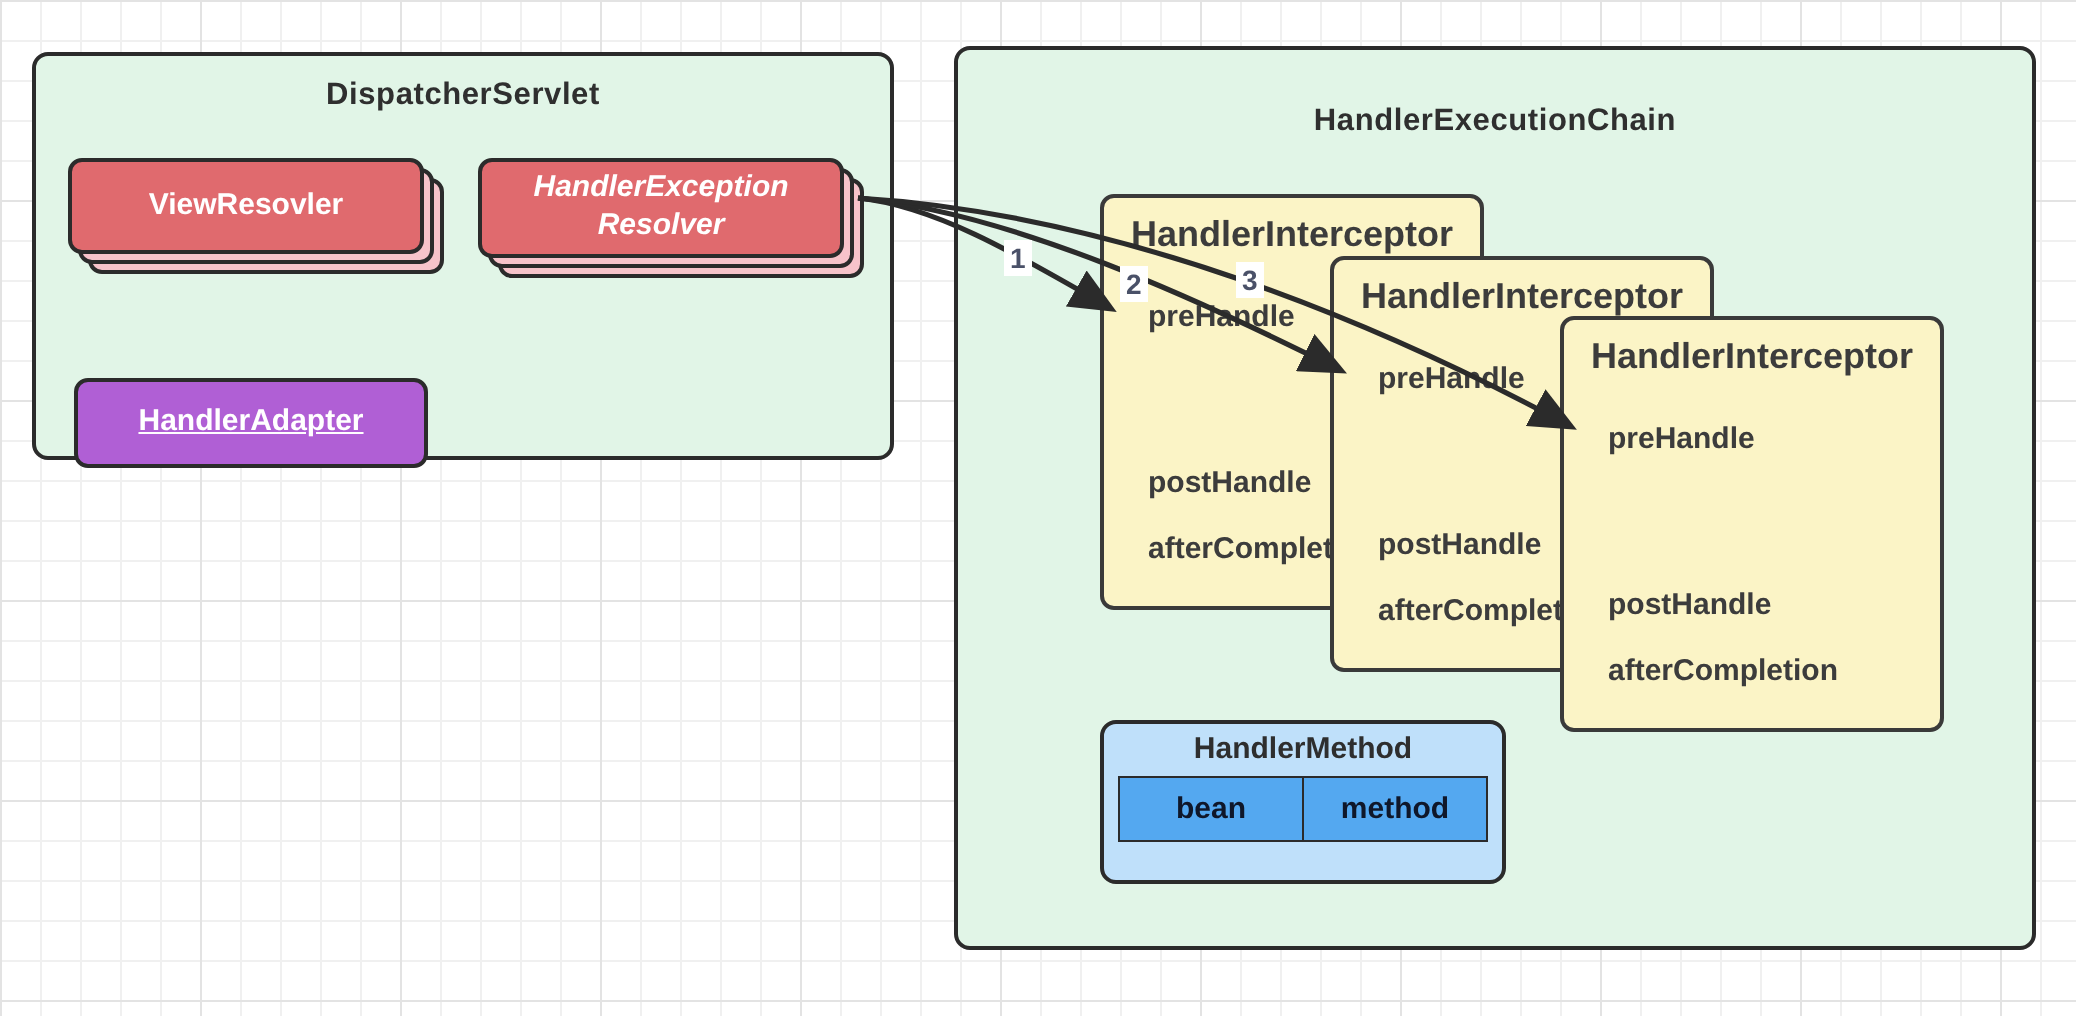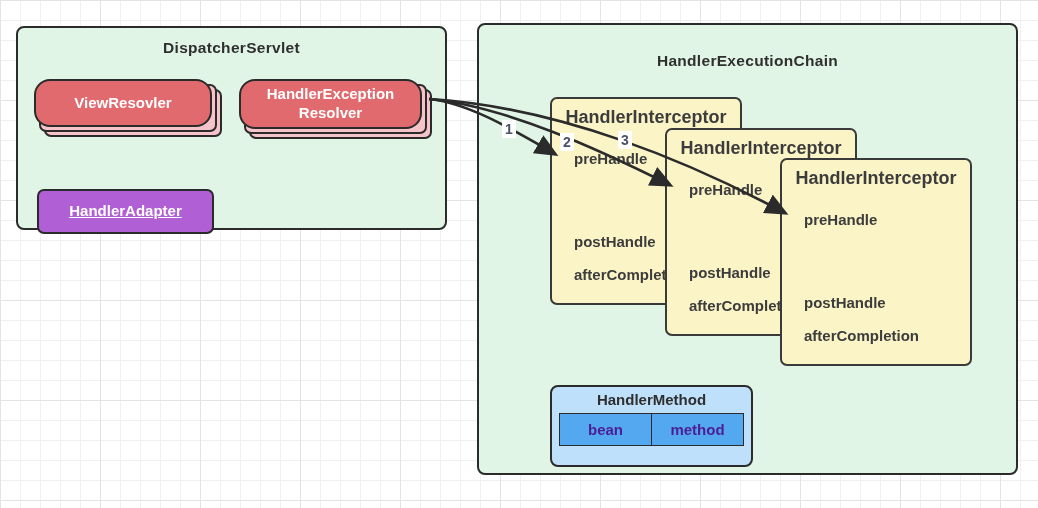--- a/index.html
+++ b/index.html
@@ -49,21 +49,21 @@
     text-align:center;
     font-weight:bold;
     font-size:15px;
     color:#ffffff;
     border:2px solid #2b2b2b;
     border-radius:7px;
     box-sizing:border-box;
     white-space:pre-line;
     line-height:1.25;
   }
-  .stack .box{left:0;top:0;width:100%;height:100%;border-radius:16px;}
+  .stack .box{left:0;top:0;width:100%;height:100%;}
   .box.red{background:#e06a6e;}
   .box.purple{background:#b05fd5;}
   .interceptor{
     position:absolute;
     width:192px;height:208px;
     background:#fbf4c6;
     border:2px solid #3a3a3a;
     border-radius:7px;
     box-sizing:border-box;
   }
@@ -77,21 +77,21 @@
     font-weight:bold;font-size:15px;color:#3c3c3c;
     white-space:nowrap;
   }
   .int-item.m0{top:51px;}
   .int-item.m1{top:110px;margin-top:24px;}
   .int-item.m2{top:167px;}
   .i1{left:550px;top:97px;z-index:2;}
   .i2{left:665px;top:128px;z-index:3;}
   .i3{left:780px;top:158px;z-index:4;}
   .handler-method{
-    position:absolute;left:550px;top:385px;
+    position:absolute;left:550px;top:360px;
     width:203px;height:82px;
     background:#bfe0fa;
     border:2px solid #2b2b2b;
     border-radius:8px;
     box-sizing:border-box;
     z-index:2;
   }
   .hm-title{
     height:26px;line-height:26px;
     text-align:center;
@@ -101,21 +101,21 @@
     display:flex;
     margin:0 7px;
     height:33px;
     border:1.5px solid #2b2b2b;
     box-sizing:border-box;
   }
   .hm-cell{
     flex:1;
     display:flex;align-items:center;justify-content:center;
     background:#54a8f0;
-    font-weight:bold;font-size:15px;color:#4c1d95;
+    font-weight:bold;font-size:15px;color:#0f172a;
   }
   .hm-cell + .hm-cell{border-left:1.5px solid #2b2b2b;}
   svg.arrows{
     position:absolute;left:0;top:0;
     z-index:5;
     pointer-events:none;
   }
   .arrow-label{
     position:absolute;
     z-index:6;
@@ -134,21 +134,21 @@
 
   <div class="panel" style="left:16px;top:26px;width:431px;height:204px;">
     <div class="panel-title" style="top:11px;">DispatcherServlet</div>
 
     <div class="stack" style="left:16px;top:51px;width:178px;height:48px;">
       <div class="layer l2"></div>
       <div class="layer l1"></div>
       <div class="box red">ViewResovler</div>
     </div>
 
-    <div class="stack" style="left:221px;top:51px;width:183px;height:50px;">
+    <div class="stack" style="left:221px;top:51px;width:183px;height:50px;font-style:italic;">
       <div class="layer l2"></div>
       <div class="layer l1"></div>
       <div class="box red">HandlerException
 Resolver</div>
     </div>
 
     <div class="box purple" style="left:19px;top:161px;width:177px;height:45px;text-decoration:underline;">HandlerAdapter</div>
   </div>
 
   <div class="panel" style="left:477px;top:23px;width:541px;height:452px;">

